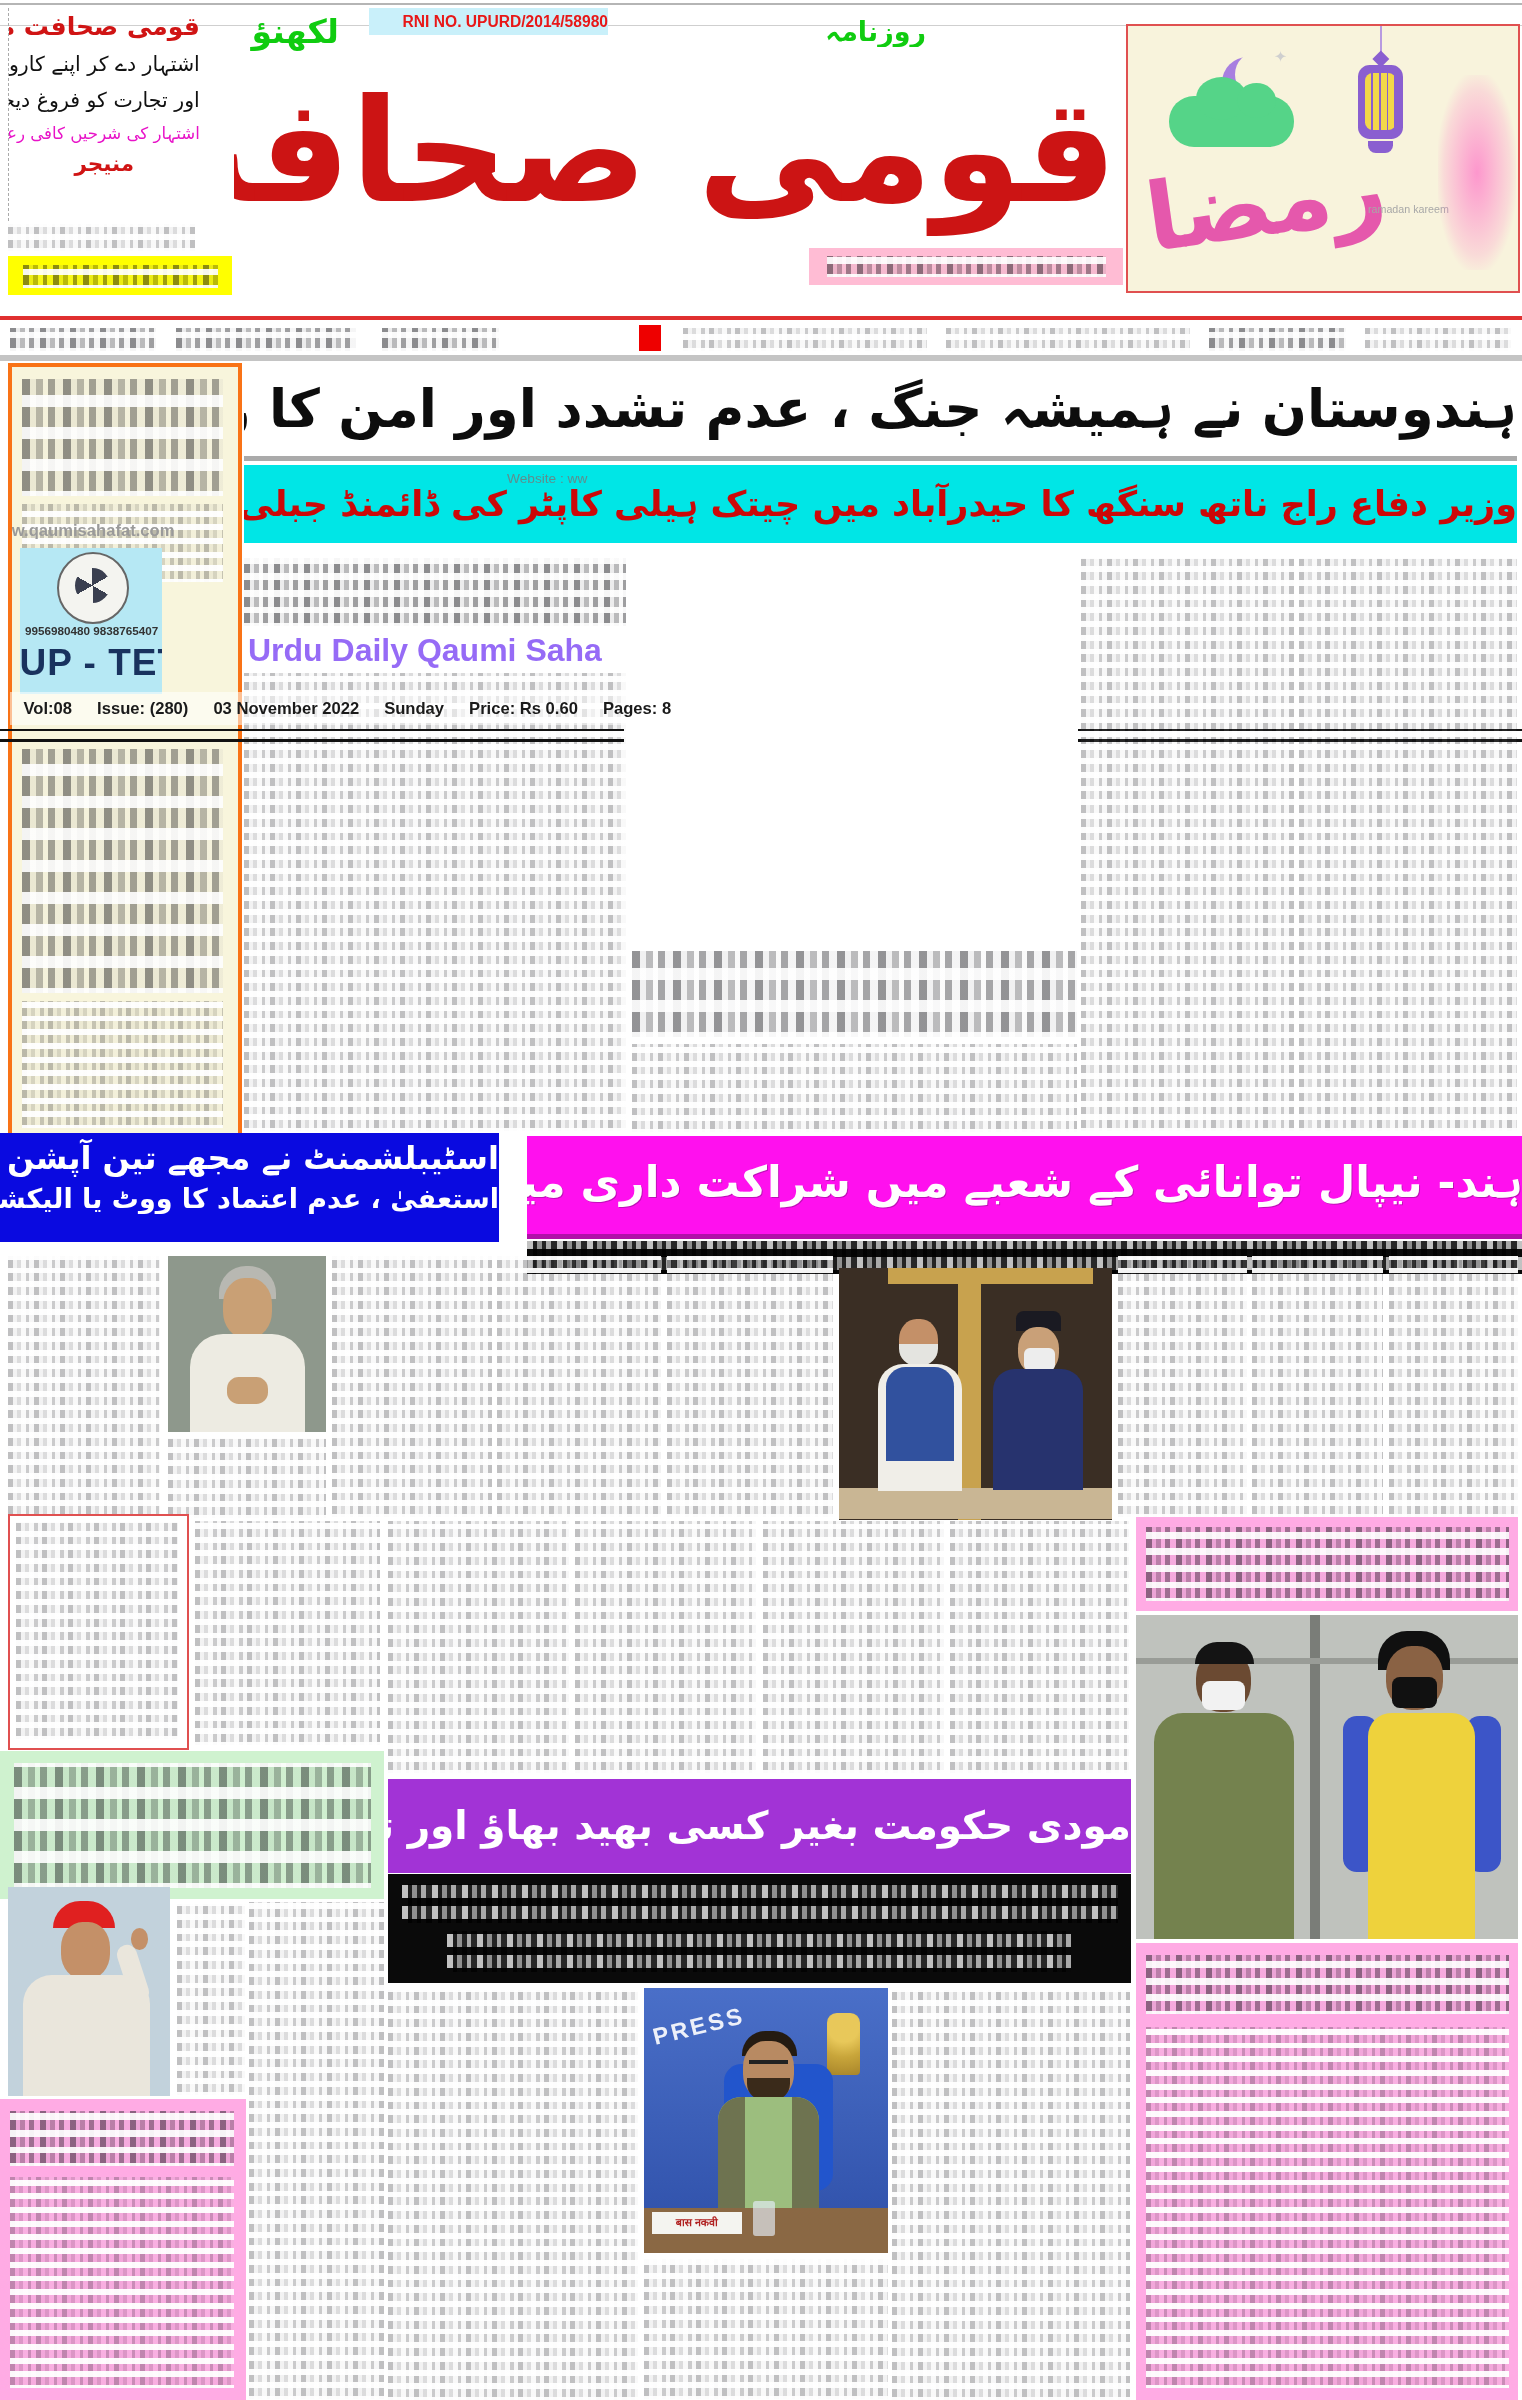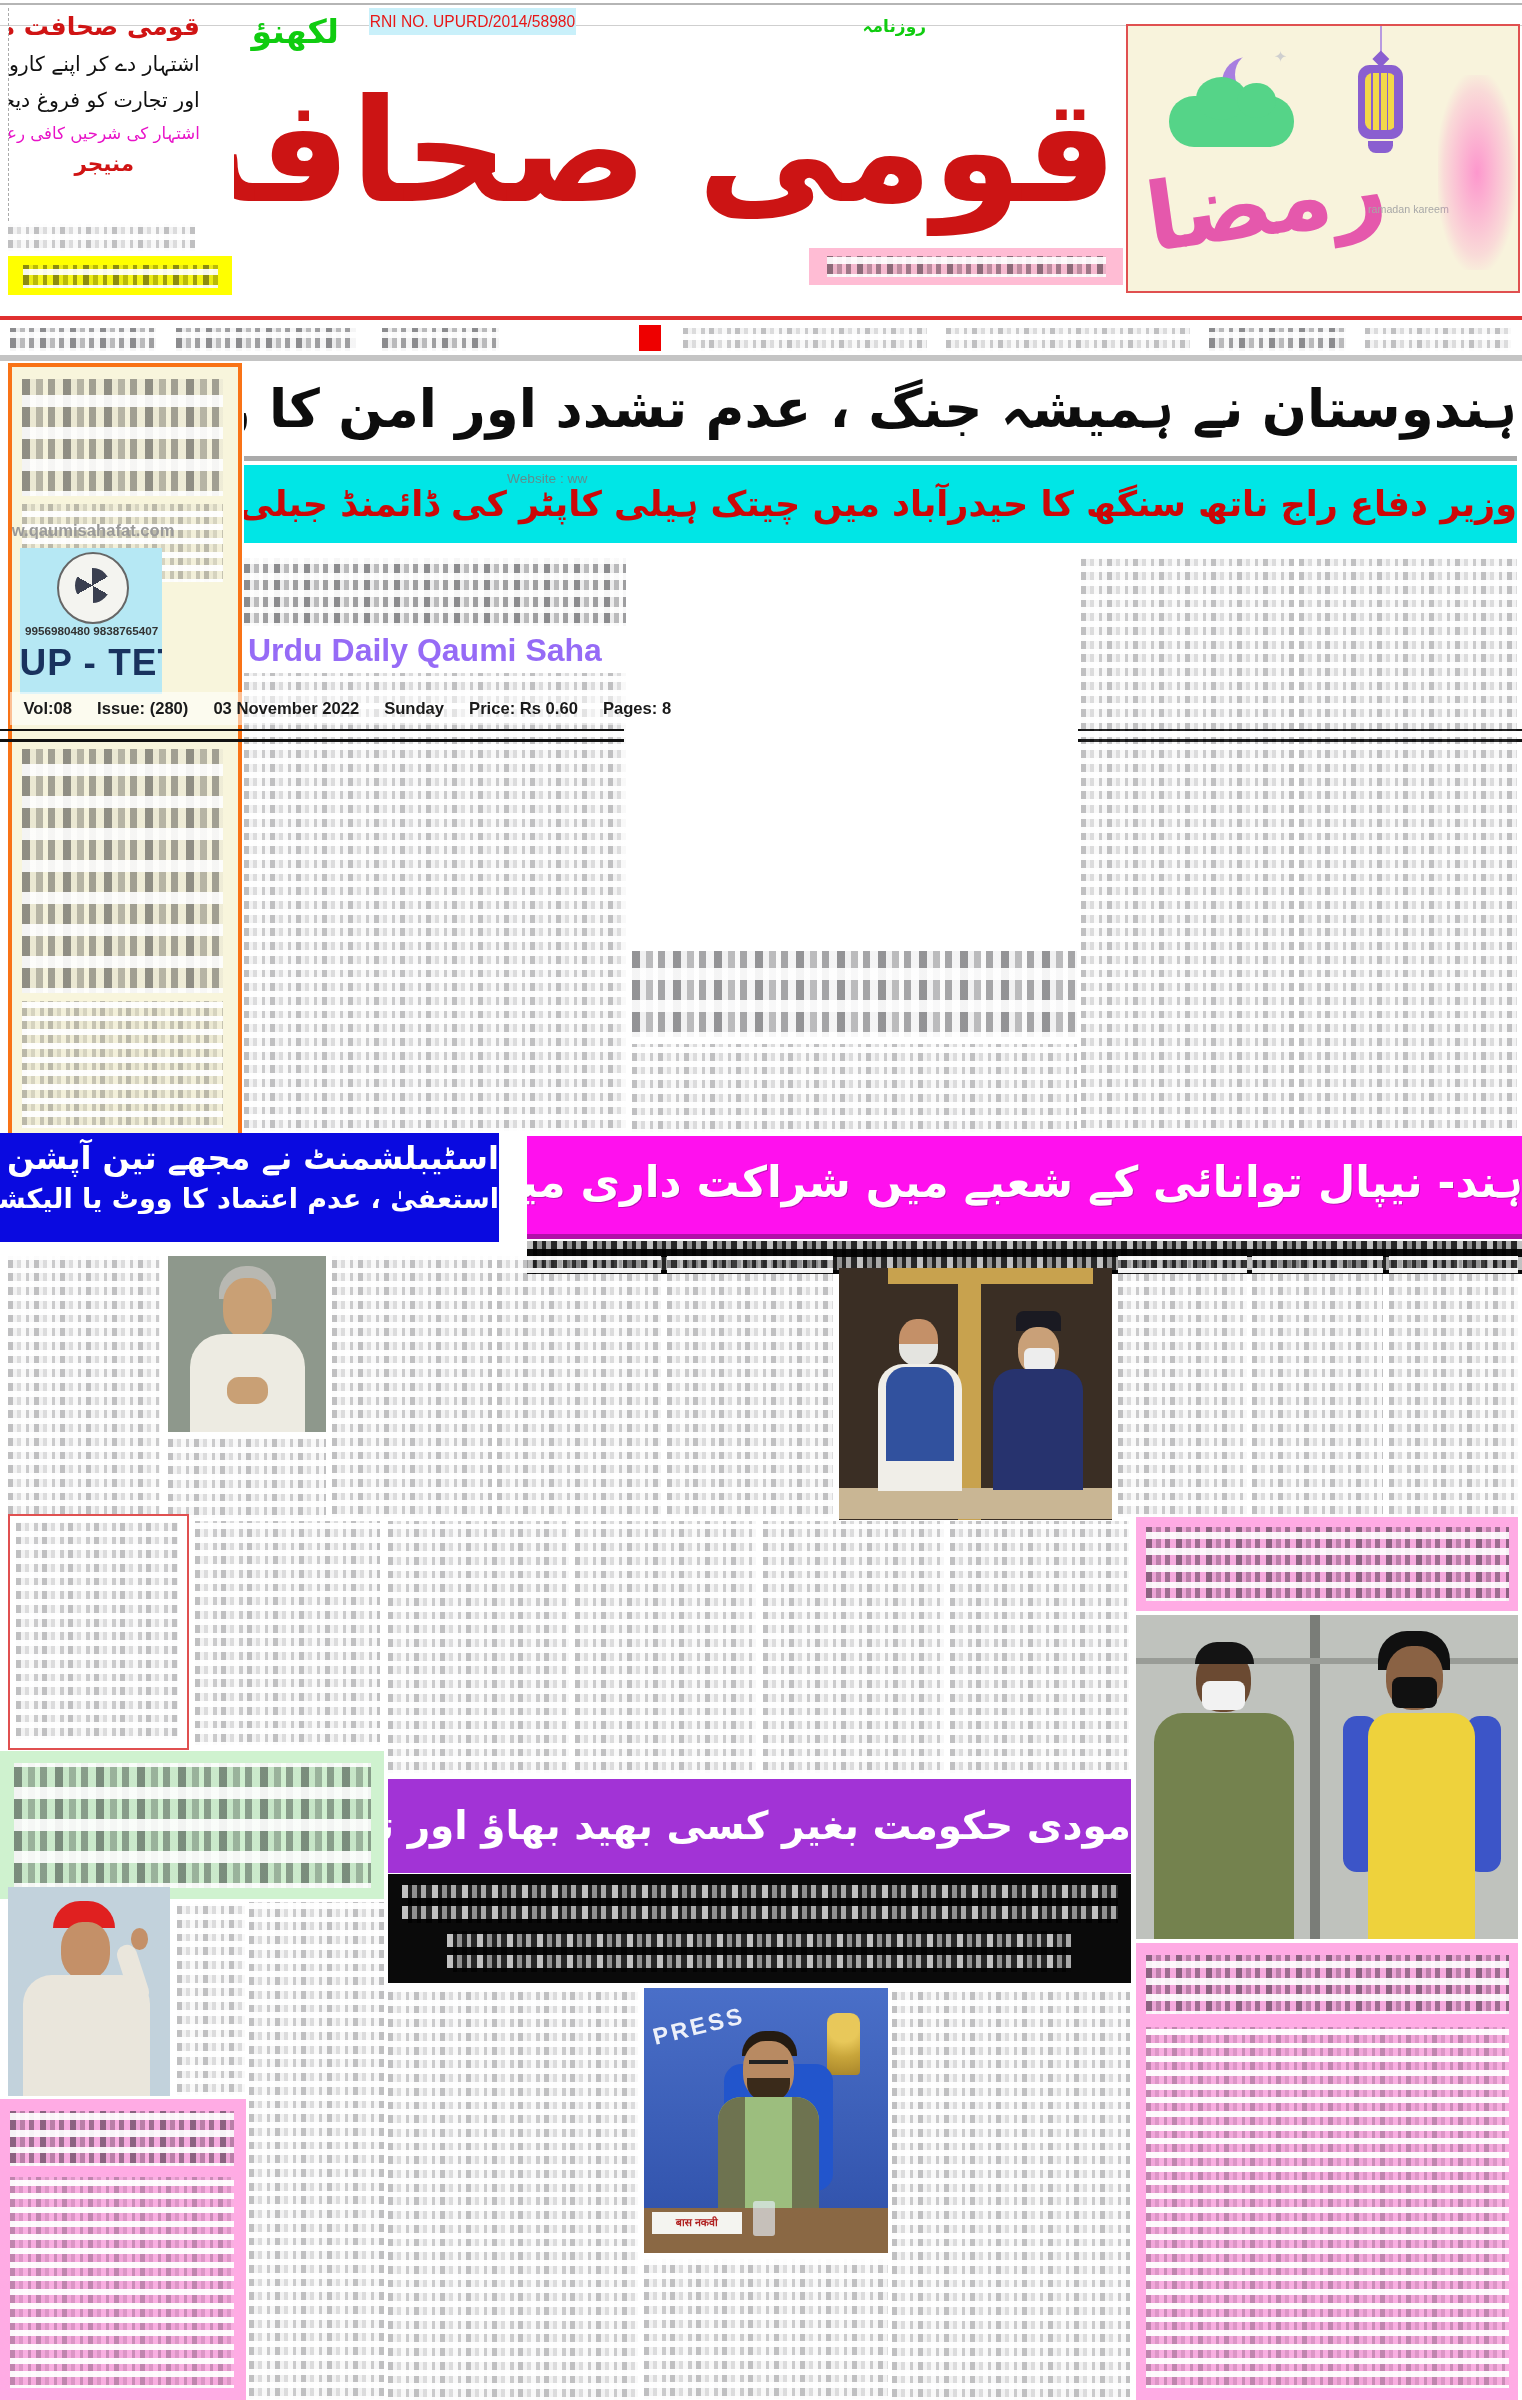--- a/index.html
+++ b/index.html
@@ -40,25 +40,25 @@
     <div class="urdu center nowrap" style="color:#e813c8;font-size:16.6px;margin-top:11.7px;">اشتہار کی شرحیں کافی رعایتی ہیں ۔</div>
     <div class="urdu center nowrap" style="color:#d01414;font-size:21.5px;font-weight:bold;margin-top:7.8px;">منیجر</div>
   </div>
   <div class="abs bt" style="left:7.8px;top:224px;width:187px;height:27px;"></div>
   <div class="abs" style="left:7.8px;top:256px;width:224px;height:39px;background:#ffff00;">
     <div class="abs bt-dark" style="left:15.6px;top:8.8px;width:195px;height:23.4px;"></div>
   </div>
 
   <div class="abs urdu nowrap" style="left:232px;top:11.7px;width:107px;color:#10cc10;font-size:33px;font-weight:bold;">لکھنؤ</div>
 
-  <div class="abs" style="left:369px;top:7.8px;width:207px;height:27px;background:#c9f0fa;color:#e81818;font-weight:normal;font-size:15.6px;line-height:27px;text-align:center;">
+  <div class="abs" style="left:369px;top:7.8px;width:207px;height:27px;background:#c9f0fa;color:#e81818;font-weight:bold;font-size:15.6px;line-height:27px;text-align:right;padding-left:32px;">
     <span>RNI NO. UPURD/2014/58980</span>
   </div>
 
-  <div class="abs urdu nowrap" style="left:809px;top:15.6px;width:117px;color:#10cc10;font-size:17px;font-weight:bold;">روزنامہ</div>
+  <div class="abs urdu nowrap" style="left:809px;top:15.6px;width:117px;color:#10cc10;font-size:27px;font-weight:bold;">روزنامہ</div>
 
   <div class="abs urdu nowrap center" style="left:234px;top:29px;width:883px;height:244px;line-height:244px;font-size:144px;font-weight:bold;color:#cc1414;text-shadow:0 0 2px #fff, 0 0 1px #fff;">قومی صحافت</div>
 
   <div class="abs" style="left:809px;top:248px;width:314px;height:37px;background:#ffbcd4;">
     <div class="abs bt-dark" style="left:17.6px;top:7.8px;width:279px;height:21.5px;"></div>
   </div>
 
 
   <div class="abs" style="left:1126px;top:24.4px;width:390px;height:265px;background:#f8f3dc;border:2px solid #e05050;">
     <div class="abs" style="left:252px;top:0;width:2px;height:27px;background:#b89ae0;"></div>

